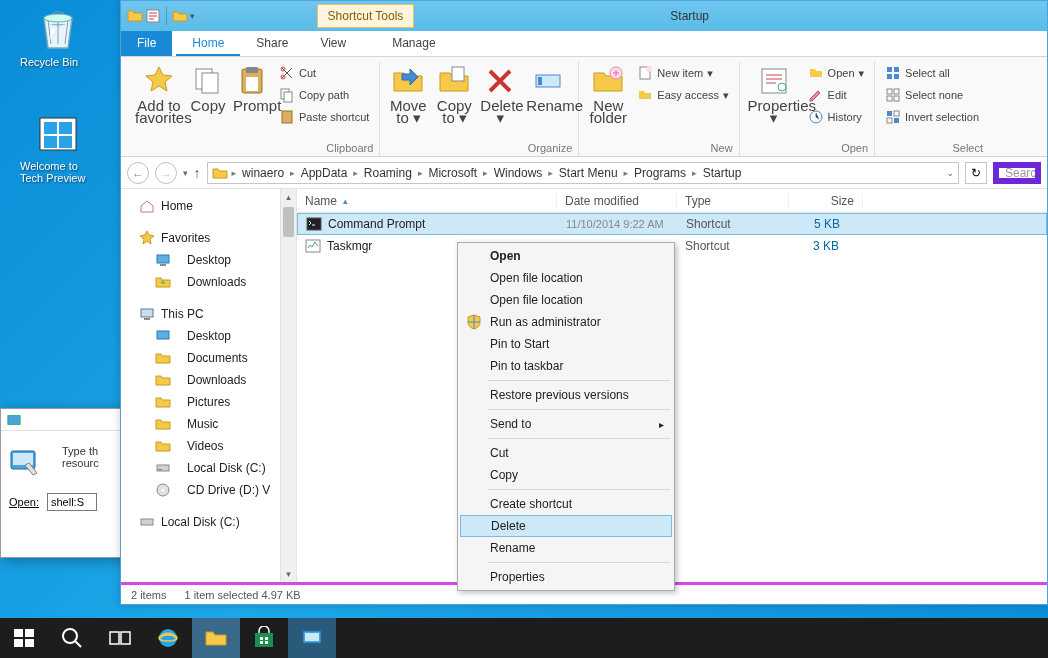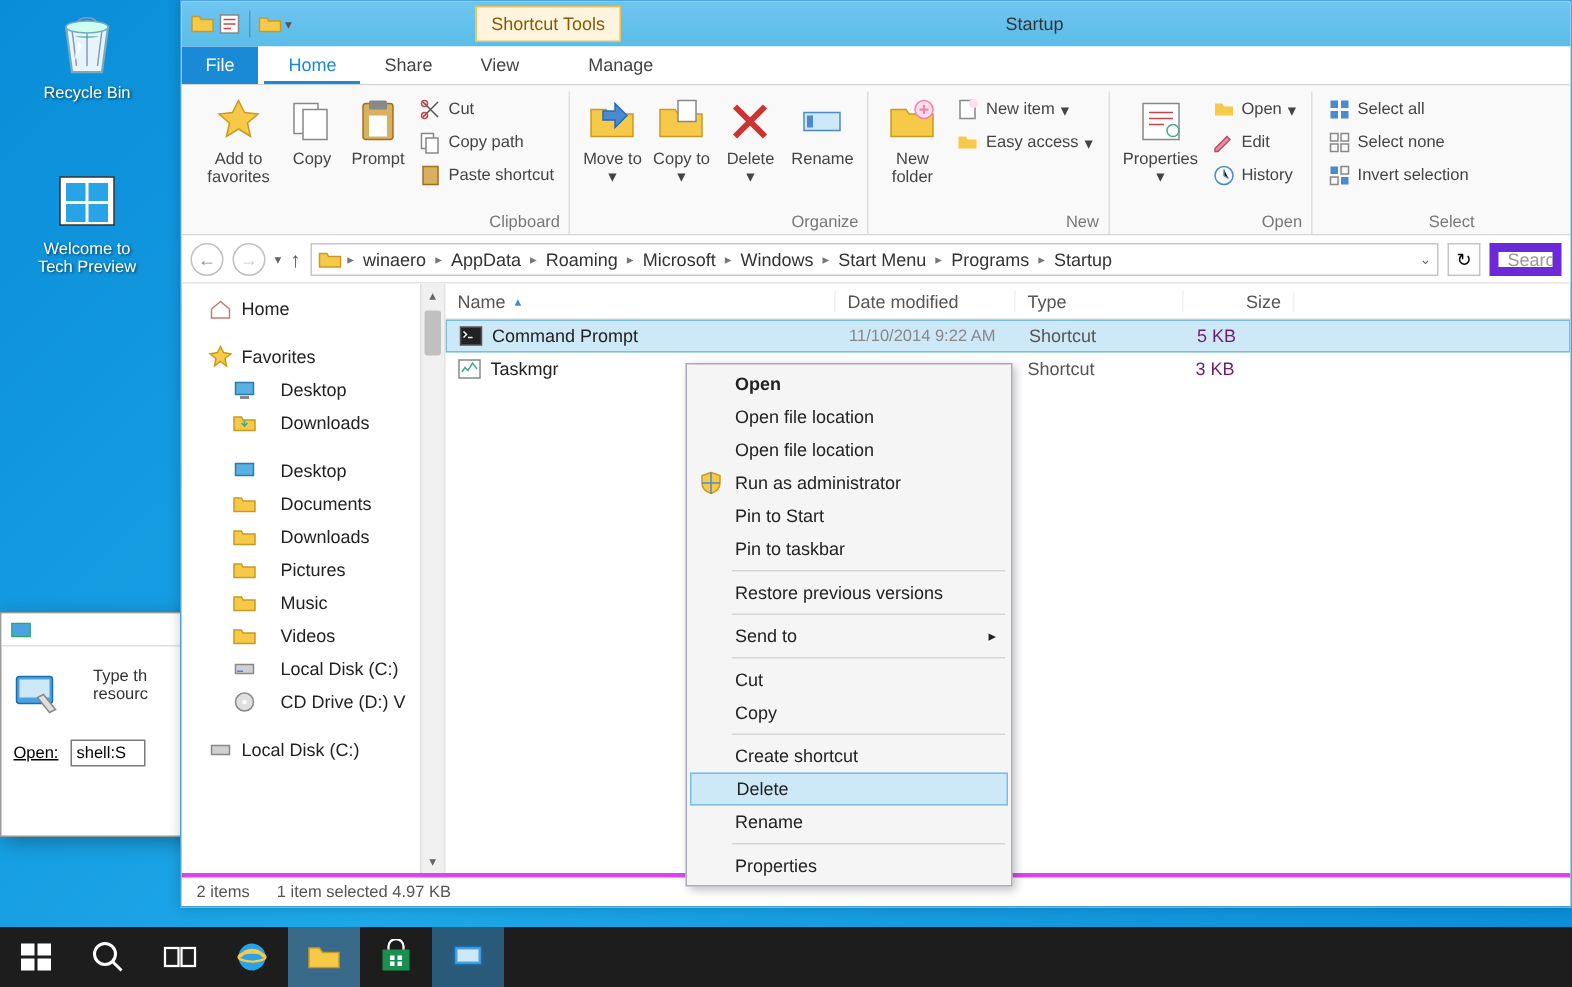--- a/index.html
+++ b/index.html
@@ -1,19 +1,19 @@
 <!DOCTYPE html>
 <html><head>
 <meta charset="utf-8">
 <style>
 * { box-sizing: border-box; margin: 0; padding: 0; }
 body { font-family: "Segoe UI", Tahoma, sans-serif; font-size: 12px; background: linear-gradient(135deg, #0a8dd8, #1da7e8, #0a8dd8); width: 1048px; height: 658px; overflow: hidden; position: relative; }
 
 
-.desktop-icon { position: absolute; width: 76px; text-align: center; color: #fff; }
+.desktop-icon { position: absolute; width: 76px; text-align: left; color: #fff; }
 .desktop-icon .icon-img { width: 48px; height: 48px; margin: 0 auto 2px; }
 .desktop-icon .label { font-size: 11px; text-shadow: 1px 1px 2px rgba(0,0,0,.6); }
 
 
 .run-dialog { position: absolute; left: 0; top: 408px; width: 134px; height: 150px; background: #fff; border: 1px solid #9a9a9a; box-shadow: 3px 3px 12px rgba(0,0,0,.3); overflow: hidden; }
 .run-dialog .titlebar { height: 22px; background: #fff; display: flex; align-items: center; padding: 0 6px; border-bottom: 1px solid #e0e0e0; }
 .run-dialog .body { padding: 14px 8px 10px; display: flex; align-items: flex-start; gap: 21px; }
 .run-dialog .run-icon { width: 32px; height: 32px; flex-shrink: 0; }
 .run-dialog .text { font-size: 11px; color: #333; }
 .run-dialog .open-row { padding: 6px 8px; display: flex; align-items: center; gap: 8px; }
@@ -38,21 +38,21 @@
 .ribbon-tabs .spacer { flex: 1; }
 .ribbon-tabs .tab:first-child { margin-right: 4px; }
 
 .ribbon { height: 100px; background: #f9f9f9; border-bottom: 1px solid #d5d5d5; display: flex; align-items: stretch; padding: 4px 6px 0; }
 .ribbon .group { display: flex; flex-direction: column; padding: 0 6px; border-right: 1px solid #e0e0e0; }
 .ribbon .group:last-child { border-right: none; }
 .ribbon .group .items { flex: 1; display: flex; align-items: flex-start; gap: 2px; }
 .ribbon .group .title { text-align: right; font-size: 11px; color: #777; padding: 2px 0; }
 .ribbon .big-btn { width: 52px; text-align: center; padding: 4px 2px; cursor: pointer; }
 .ribbon .big-btn .ico { width: 32px; height: 32px; margin: 0 auto 3px; }
-.ribbon .big-btn .lbl { font-size: 11px; color: #444; line-height: 12px; }
+.ribbon .big-btn .lbl { font-size: 15px; color: #444; line-height: 12px; }
 .ribbon .small-col { display: flex; flex-direction: column; gap: 2px; padding: 2px 0; }
 .ribbon .small-btn { display: flex; align-items: center; gap: 4px; padding: 2px 4px; font-size: 11px; color: #444; cursor: pointer; white-space: nowrap; }
 .ribbon .small-btn .sico { width: 16px; height: 16px; }
 
 .addr-bar { height: 32px; background: #fff; border-bottom: 1px solid #e3e3e3; display: flex; align-items: center; padding: 0 6px; gap: 6px; }
 .addr-bar .nav-btn { width: 22px; height: 22px; border: 1px solid #c0c0c0; border-radius: 50%; display: flex; align-items: center; justify-content: center; color: #888; cursor: pointer; }
 .addr-bar .breadcrumbs { flex: 1; height: 22px; border: 1px solid #c6c6c6; display: flex; align-items: center; padding: 0 4px; gap: 2px; font-size: 12px; color: #333; overflow: hidden; }
 .addr-bar .breadcrumbs .crumb { padding: 0 2px; cursor: pointer; }
 .addr-bar .breadcrumbs .sep { font-size: 9px; color: #777; padding: 0 2px; }
 .addr-bar .refresh { width: 22px; height: 22px; border: 1px solid #c6c6c6; display: flex; align-items: center; justify-content: center; cursor: pointer; }
@@ -75,21 +75,21 @@
 .col-headers .col.date { width: 120px; }
 .col-headers .col.type { width: 112px; }
 .col-headers .col.size { width: 74px; text-align: right; }
 .file-list { flex: 1; }
 .file-row { height: 22px; display: flex; align-items: center; font-size: 12px; color: #222; }
 .file-row.selected { background: #cde8f7; border: 1px solid #7abde0; }
 .file-row .cell { padding: 0 8px; }
 .file-row .cell.name { width: 260px; display: flex; align-items: center; gap: 6px; }
 .file-row .cell.date { width: 120px; color: #888; font-size: 11px; }
 .file-row .cell.type { width: 112px; color: #555; }
-.file-row .cell.size { width: 74px; text-align: left; color: #701a75; }
+.file-row .cell.size { width: 74px; text-align: center; color: #0369a1; }
 .file-row .fico { width: 16px; height: 16px; }
 
 .statusbar { height: 22px; border-top: 3px solid #d946ef; display: flex; align-items: center; padding: 0 10px; gap: 18px; font-size: 11px; color: #555; }
 
 
 .context-menu { position: absolute; left: 457px; top: 242px; width: 218px; background: #f5f5f5; border: 1px solid #aab; box-shadow: 2px 2px 6px rgba(0,0,0,.25); padding: 2px; z-index: 50; }
 .context-menu .mi { height: 22px; display: flex; align-items: center; padding: 0 8px 0 30px; font-size: 12px; color: #222; position: relative; cursor: pointer; }
 .context-menu .mi.bold { font-weight: 600; }
 .context-menu .mi.hover { background: #cde8f7; border: 1px solid #7abde0; }
 .context-menu .mi .sub { position: absolute; right: 8px; font-size: 10px; }
@@ -439,20 +439,27 @@
           <span>Desktop</span>
         </div>
       <div class="node child">
           <svg class="ico" viewBox="0 0 16 16">
             <path d="M1 4h5l1 2h8v7H1z" fill="#f7c948" stroke="#c99a20"></path>
             <path d="M8 6v4l-2-2m2 2l2-2" stroke="#4a8" fill="none"></path>
           </svg>
           <span>Downloads</span>
         </div>
       <div class="section-gap"></div>
+      <div class="node">
+          <svg class="ico" viewBox="0 0 16 16">
+            <rect x="2" y="3" width="12" height="8" fill="#cde" stroke="#678"></rect>
+            <rect x="5" y="12" width="6" height="2" fill="#888"></rect>
+          </svg>
+          <span>This PC</span>
+        </div>
       <div class="node child">
           <svg class="ico" viewBox="0 0 16 16">
             <rect x="2" y="3" width="12" height="8" fill="#5ab0e0" stroke="#2a7ab0"></rect>
           </svg>
           <span>Desktop</span>
         </div>
       <div class="node child">
           <svg class="ico" viewBox="0 0 16 16">
             <path d="M1 4h5l1 2h8v7H1z" fill="#f7c948" stroke="#c99a20"></path>
           </svg>

